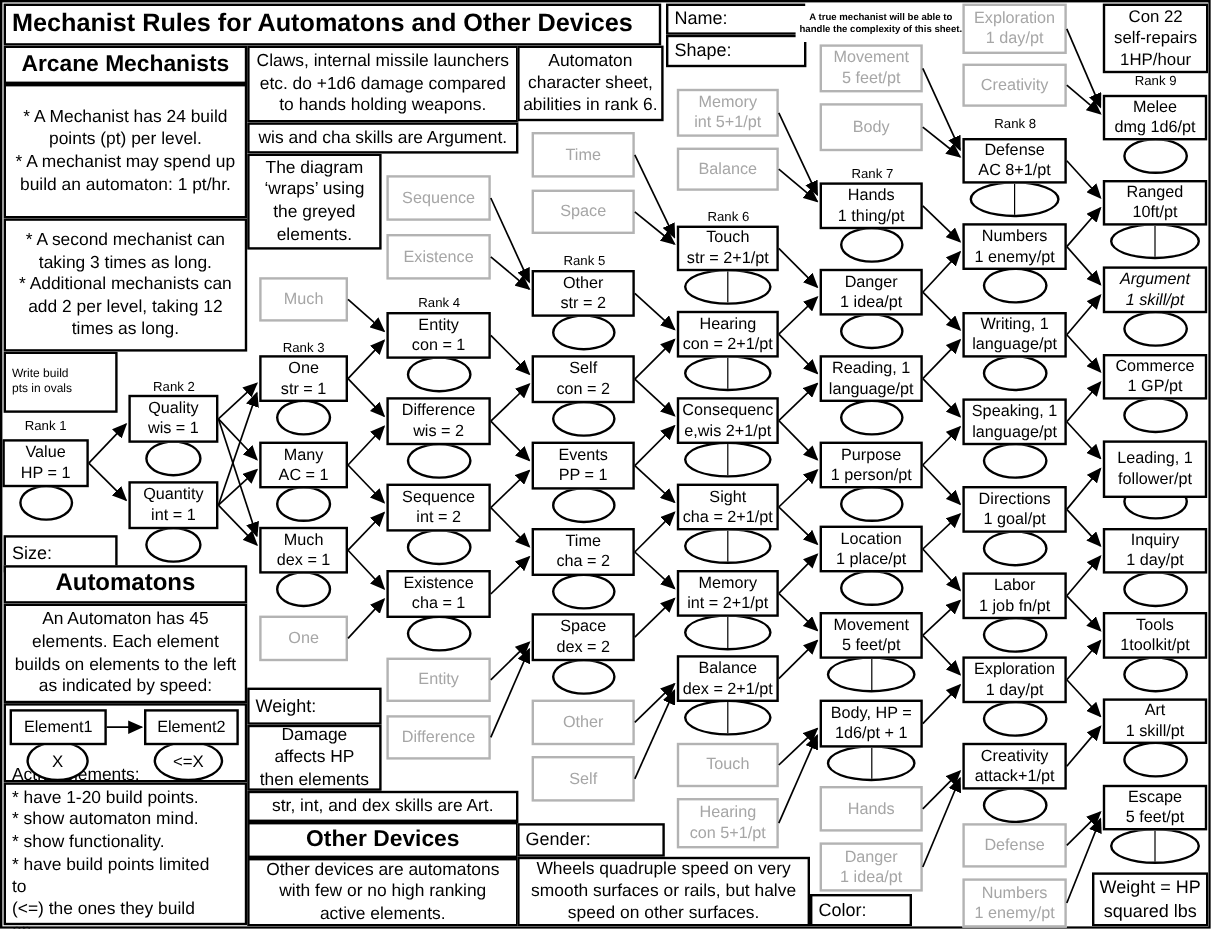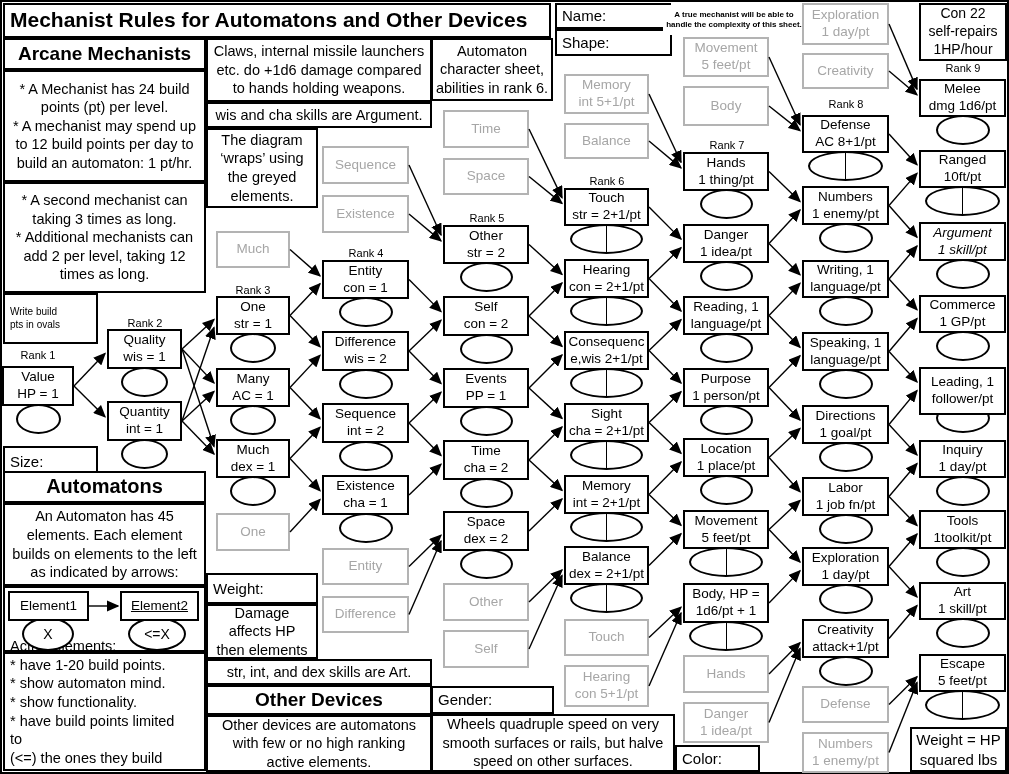--- a/index.html
+++ b/index.html
@@ -46,21 +46,20 @@
       <div>self-repairs</div>
       <div>1HP/hour</div>
     </div>
     <div class="panel alignc bordered bold" style="left: 3px; top: 38px; width: 203px; height: 32px; font-size: 19px;">
       <div>Arcane Mechanists</div>
     </div>
     <div class="panel alignc bordered" style="left: 3px; top: 70px; width: 203px; height: 112px; font-size: 14.5px;">
       <div>* A Mechanist has 24 build</div>
       <div>points (pt) per level.</div>
       <div>* A mechanist may spend up</div>
-      <div>to 12 build points per day to</div>
       <div>build an automaton:  1 pt/hr.</div>
     </div>
     <div class="panel alignc bordered" style="left: 3px; top: 182px; width: 203px; height: 111px; font-size: 14.5px;">
       <div>* A second mechanist can</div>
       <div>taking 3 times as long.</div>
       <div>* Additional mechanists can</div>
       <div>add 2 per level, taking 12</div>
       <div>times as long.</div>
     </div>
     <div class="panel alignl bordered" style="left: 3px; top: 293px; width: 95px; height: 51px; font-size: 10px;">
@@ -70,21 +69,21 @@
     <div class="panel alignl bordered" style="left: 3px; top: 446px; width: 95px; height: 31px; font-size: 15px;">
       <div>Size:</div>
     </div>
     <div class="panel alignc bordered bold" style="left: 3px; top: 471px; width: 203px; height: 32px; font-size: 20px;">
       <div>Automatons</div>
     </div>
     <div class="panel alignc bordered" style="left: 3px; top: 503px; width: 203px; height: 83px; font-size: 14.5px;">
       <div>An Automaton has 45</div>
       <div>elements. Each element</div>
       <div>builds on elements to the left</div>
-      <div>as indicated by arrows:</div>
+      <div>as indicated by speed:</div>
     </div>
     <div class="panel alignc bordered" style="left: 3px; top: 586px; width: 203px; height: 66px; font-size: 14px;"></div>
     <div class="panel alignl bordered" style="left: 3px; top: 652px; width: 203px; height: 119px; font-size: 14.5px;">
       <div>Active elements:</div>
       <div>* have 1-20 build points.</div>
       <div>* show  automaton mind.</div>
       <div>* show functionality.</div>
       <div>* have build points limited to</div>
       <div>(&lt;=) the ones they build on.</div>
     </div>
@@ -465,21 +464,21 @@
     <div class="nodebox" style="left: 919px; top: 654px; width: 87px; height: 38px;">
       <div>Escape</div>
       <div>5 feet/pt</div>
     </div>
     <div class="oval" style="left: 925px; top: 690px; width: 75px; height: 30px;">
       <div class="divline"></div>
     </div>
     <div class="nodebox" style="left: 8px; top: 591px; width: 81px; height: 30px;">
       <div>Element1</div>
     </div>
-    <div class="nodebox" style="left: 120px; top: 591px; width: 79px; height: 30px; text-decoration: underline;">
+    <div class="nodebox" style="left: 120px; top: 591px; width: 79px; height: 30px;">
       <div>Element2</div>
     </div>
     <div class="oval" style="left: 22px; top: 617px; width: 52px; height: 34px;">
       <span>X</span>
     </div>
     <div class="oval" style="left: 128px; top: 617px; width: 58px; height: 34px;">
       <span>&lt;=X</span>
     </div>
     <svg id="arrows" width="1009" height="774">
       <defs>

